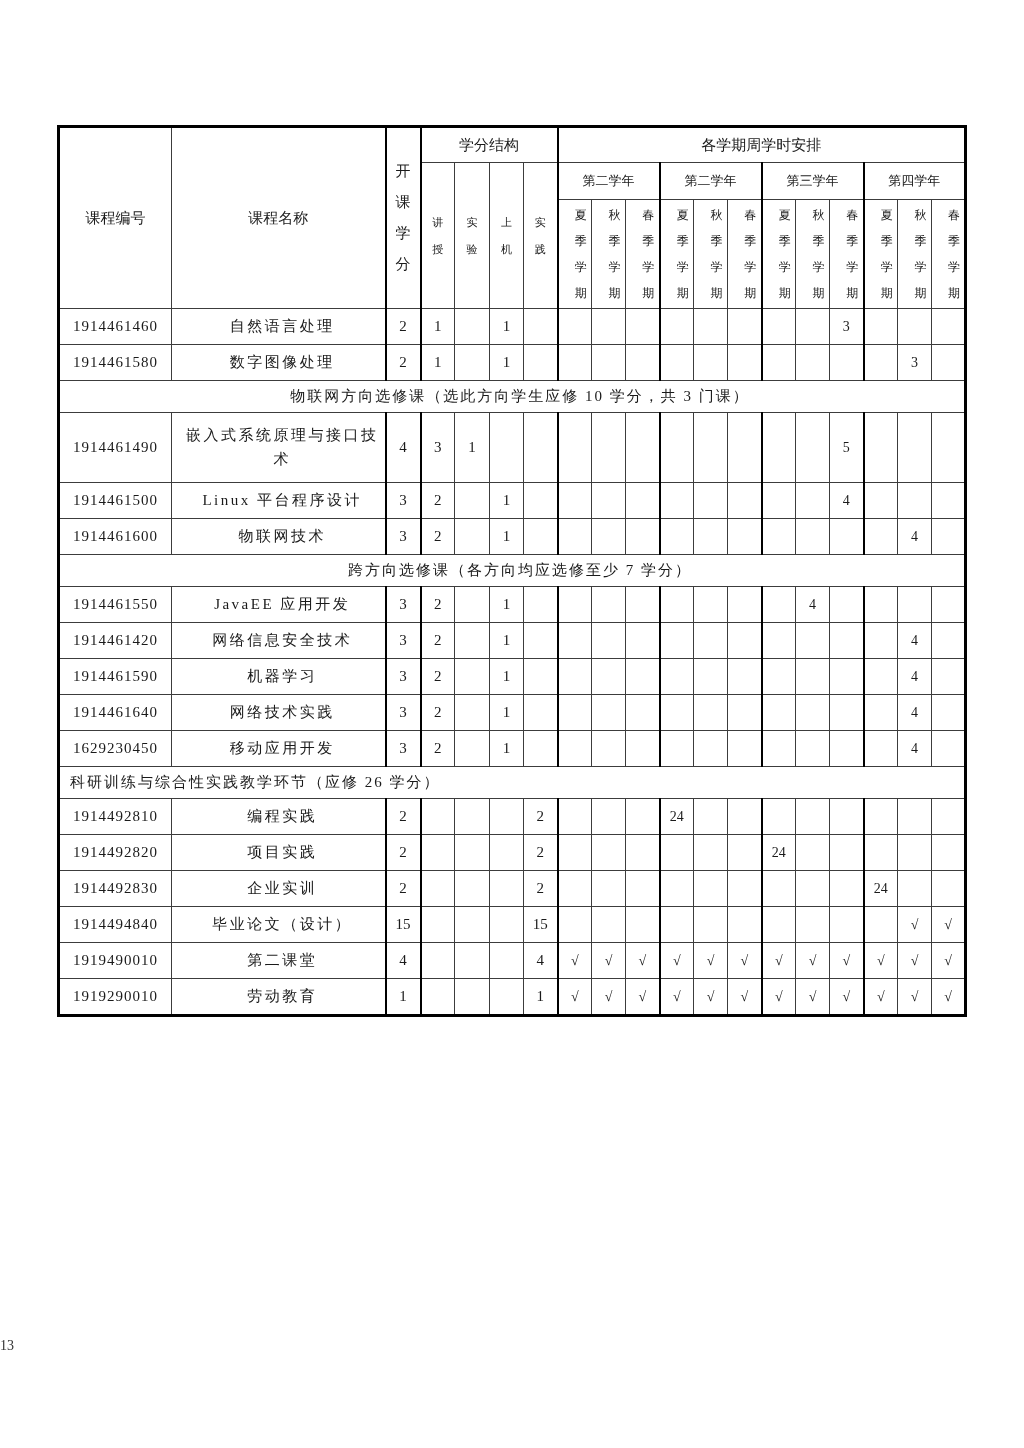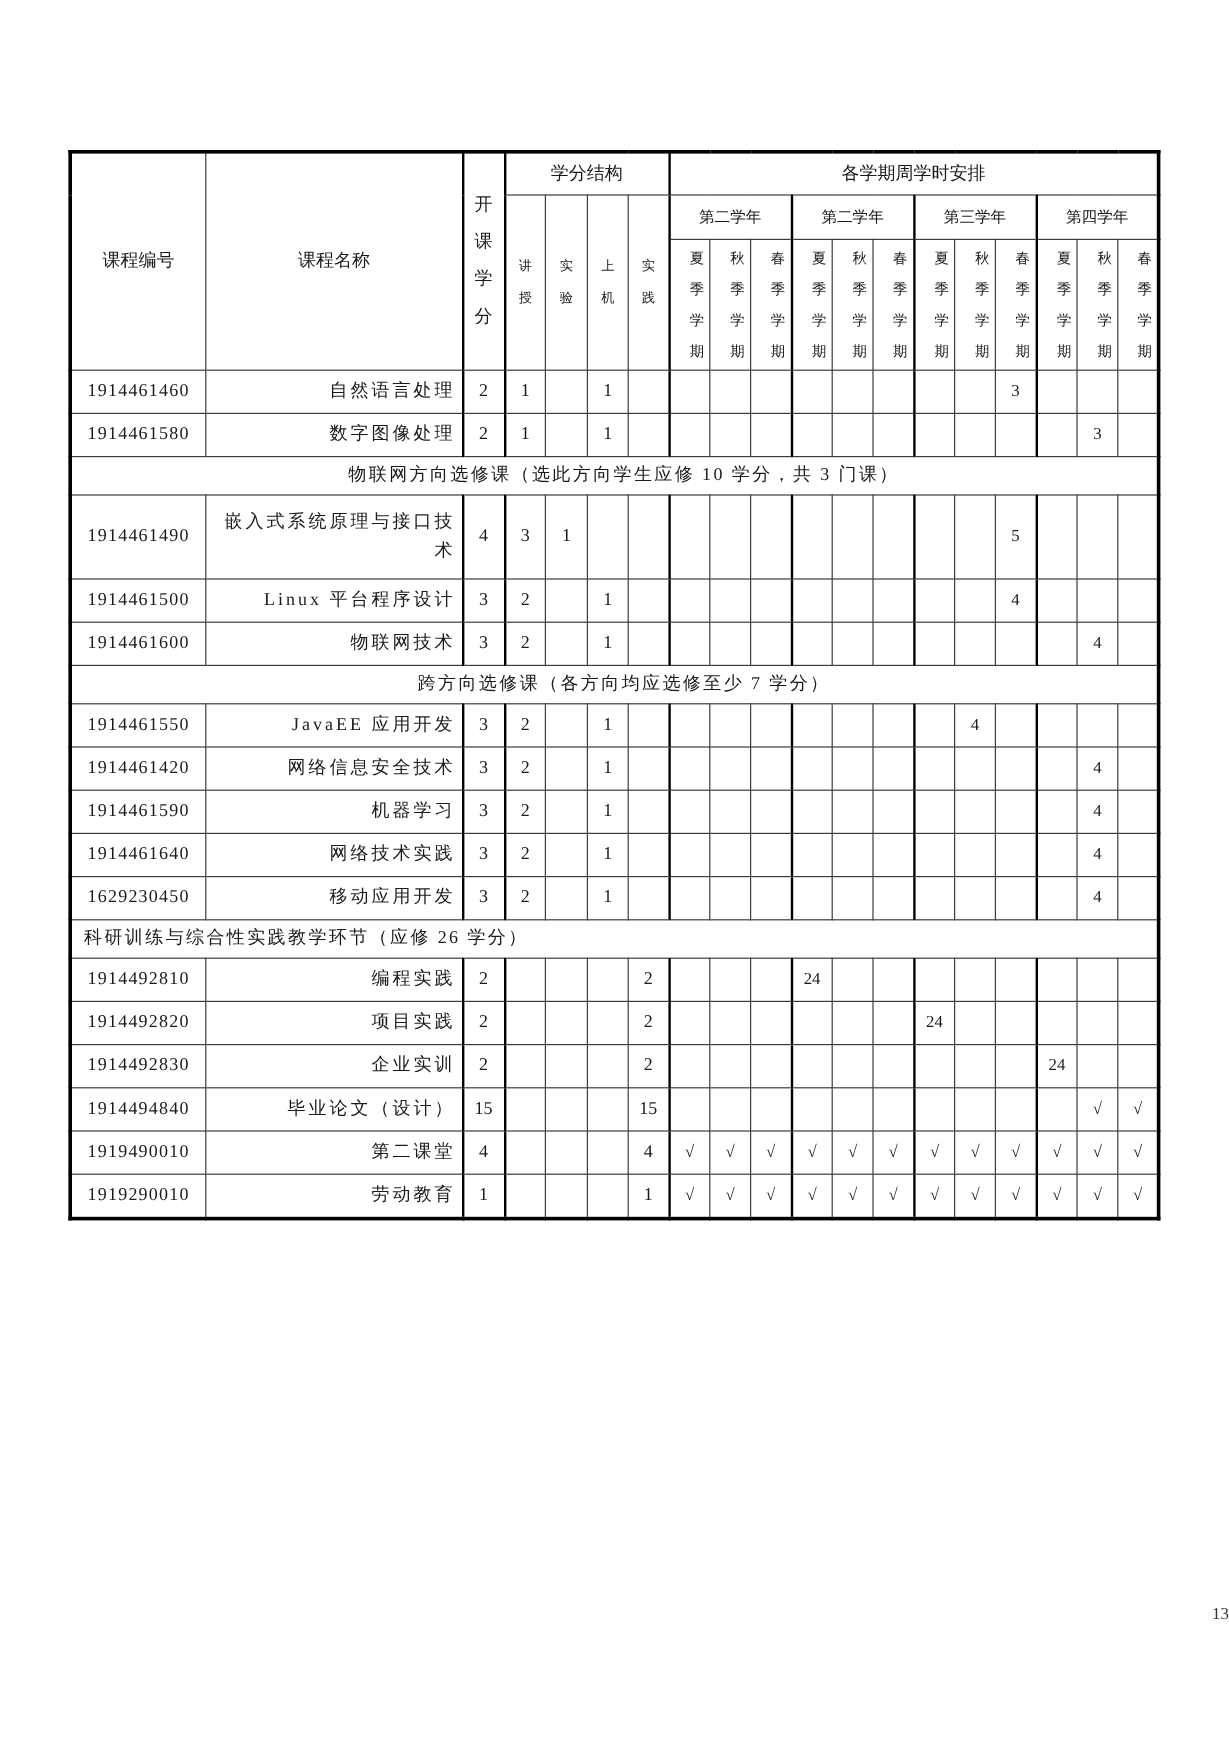--- a/index.html
+++ b/index.html
@@ -36,29 +36,29 @@
   .vt2 { line-height:27px; font-size:11px; }       
   .vts { line-height:26px; font-size:12px; }       
 
   tr.course td { height:35px; }
   tr.course.tall td { height:69px; }
   tr.section td { height:31px; letter-spacing:2px; font-size:15px;padding-left:16px; }
   tr.section td.left { text-align:left; padding-left:10px;margin-top:28px; }
 
   td.code { letter-spacing:1px; font-size:15px; }
   td.name {
-    text-align:right; padding-left:13px; padding-right:5px;
+    text-align:center; padding-left:13px; padding-right:5px;
     letter-spacing:2.5px; font-size:15px; line-height:1.55;
   }
   td.num { font-size:15px; }
   td.sem { font-size:14px; }
 
   .pageno {
     position:absolute; left:0; right:0; top:1338;
-    top:1338px; text-align:right; font-size:14px; color:#333;
+    top:1338px; text-align:left; font-size:14px; color:#333;
   }
 </style>
 </head>
 <body>
 
 <div class="page">
 
   <table class="curriculum">
     <colgroup>
       <col style="width:113px">

